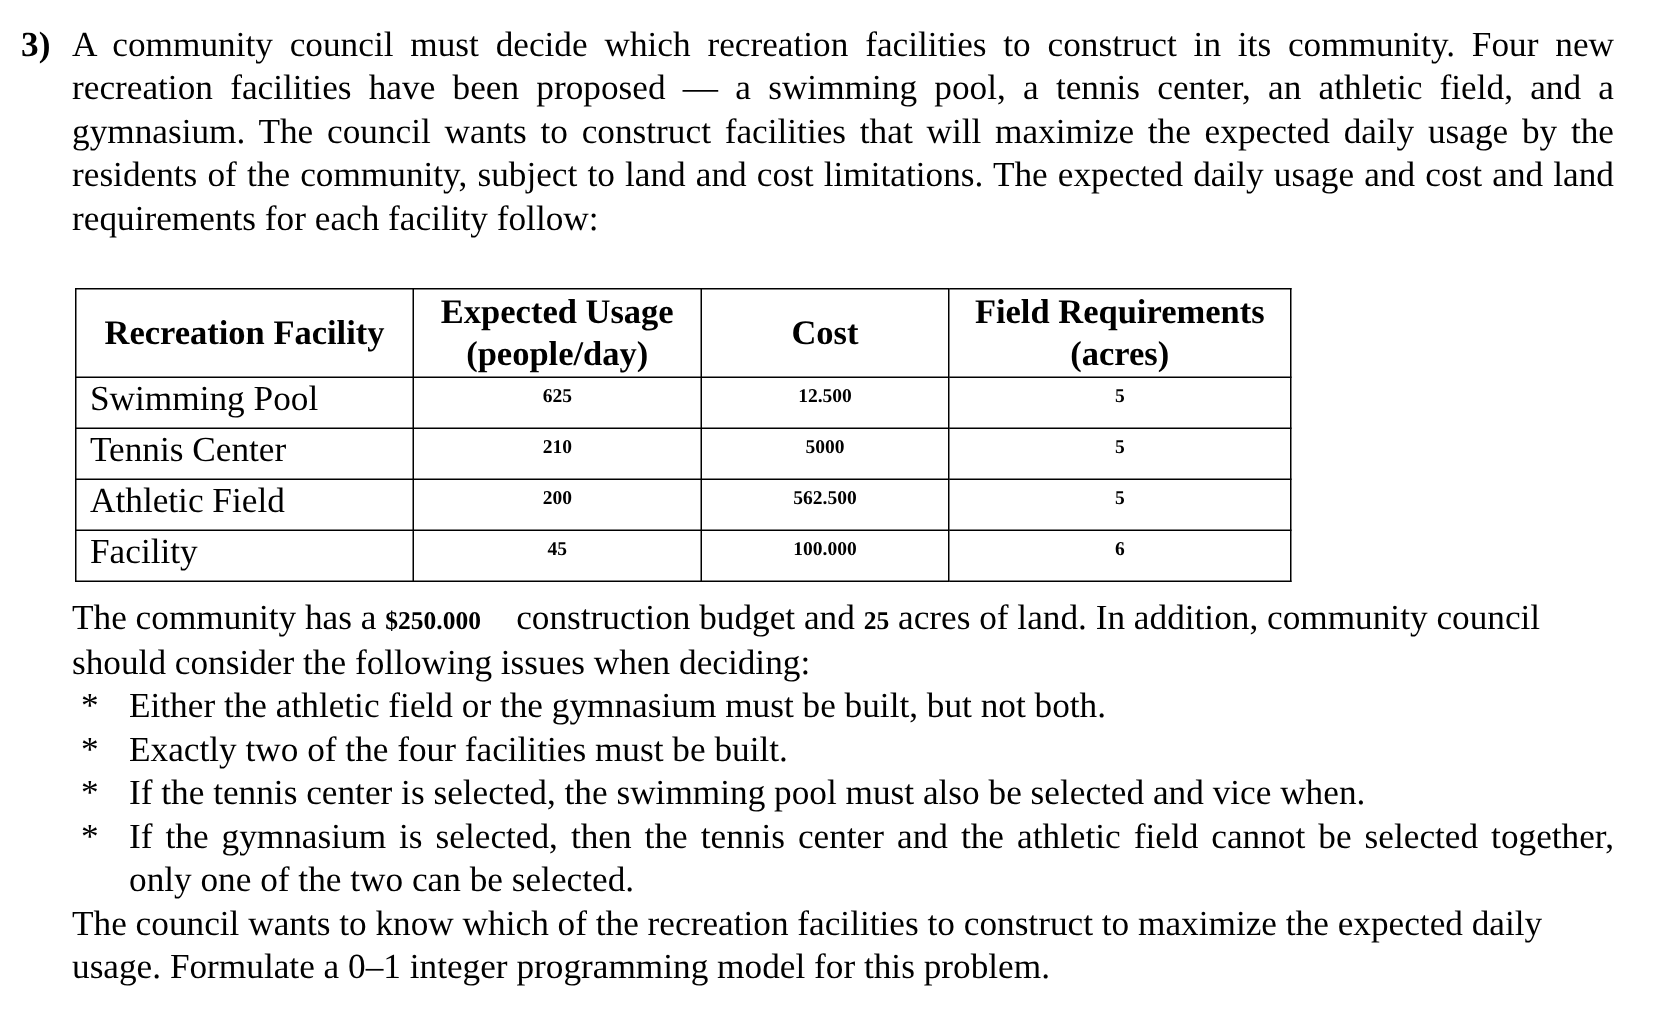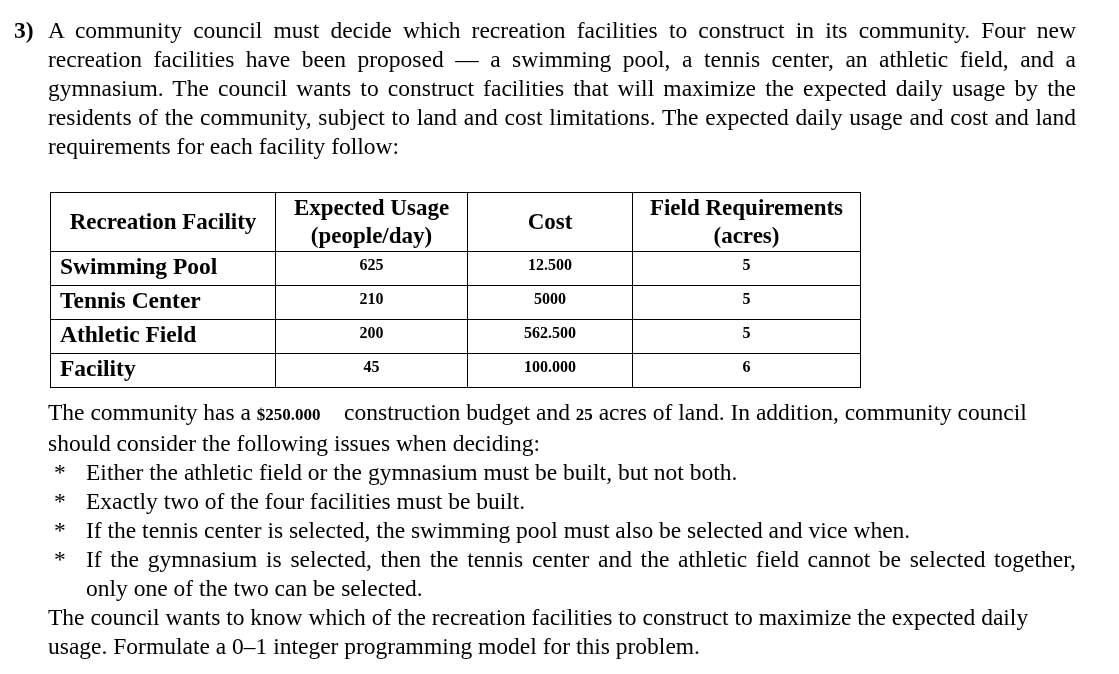--- a/index.html
+++ b/index.html
@@ -15,22 +15,22 @@
     .num { position: absolute; left: 0; top: 0; font-weight: bold; }
     .intro { margin-left: 34px; text-align: justify; text-align-last: left; }
     table.facilities {
       position: absolute; left: 50px; top: 192px;
       border-collapse: collapse; border: 1px solid #000;
     }
     table.facilities th, table.facilities td {
       border: 1px solid #000; padding: 0; text-align: center; vertical-align: middle;
     }
     table.facilities th { font-weight: bold; font-size: 23px; line-height: 28px; height: 58px; }
-    table.facilities td { height: 29px; font-size: 16px; font-weight: bold; vertical-align: top; padding-top: 4px; }
-    table.facilities td.name { text-align: left; padding-left: 9px; font-size: 23.5px; font-weight: bold; padding-top: 0; line-height: 28px; }
+    table.facilities td { height: 29px; font-size: 13px; font-weight: bold; vertical-align: top; padding-top: 4px; }
+    table.facilities td.name { text-align: left; padding-left: 9px; font-size: 23.5px; font-weight: normal; padding-top: 0; line-height: 28px; }
     .col1 { width: 224px; margin-top: 42px; } .col2 { width: 191px; } .col3 { width: 164px; } .col4 { width: 227px; }
     .after { position: absolute; left: 48px; top: 398px; width: 1028px; font-size: 23.5px; line-height: 29px; }
     .after .b { font-weight: bold; font-size: 17px; }
     .issues { margin: 0; padding: 0; list-style: none; }
     .issues li { position: relative; padding-left: 38px; text-align: justify; text-align-last: left; }
     .issues li .star { position: absolute; left: 6px; top: 0; }
   </style>
 </head>
 <body>
 

